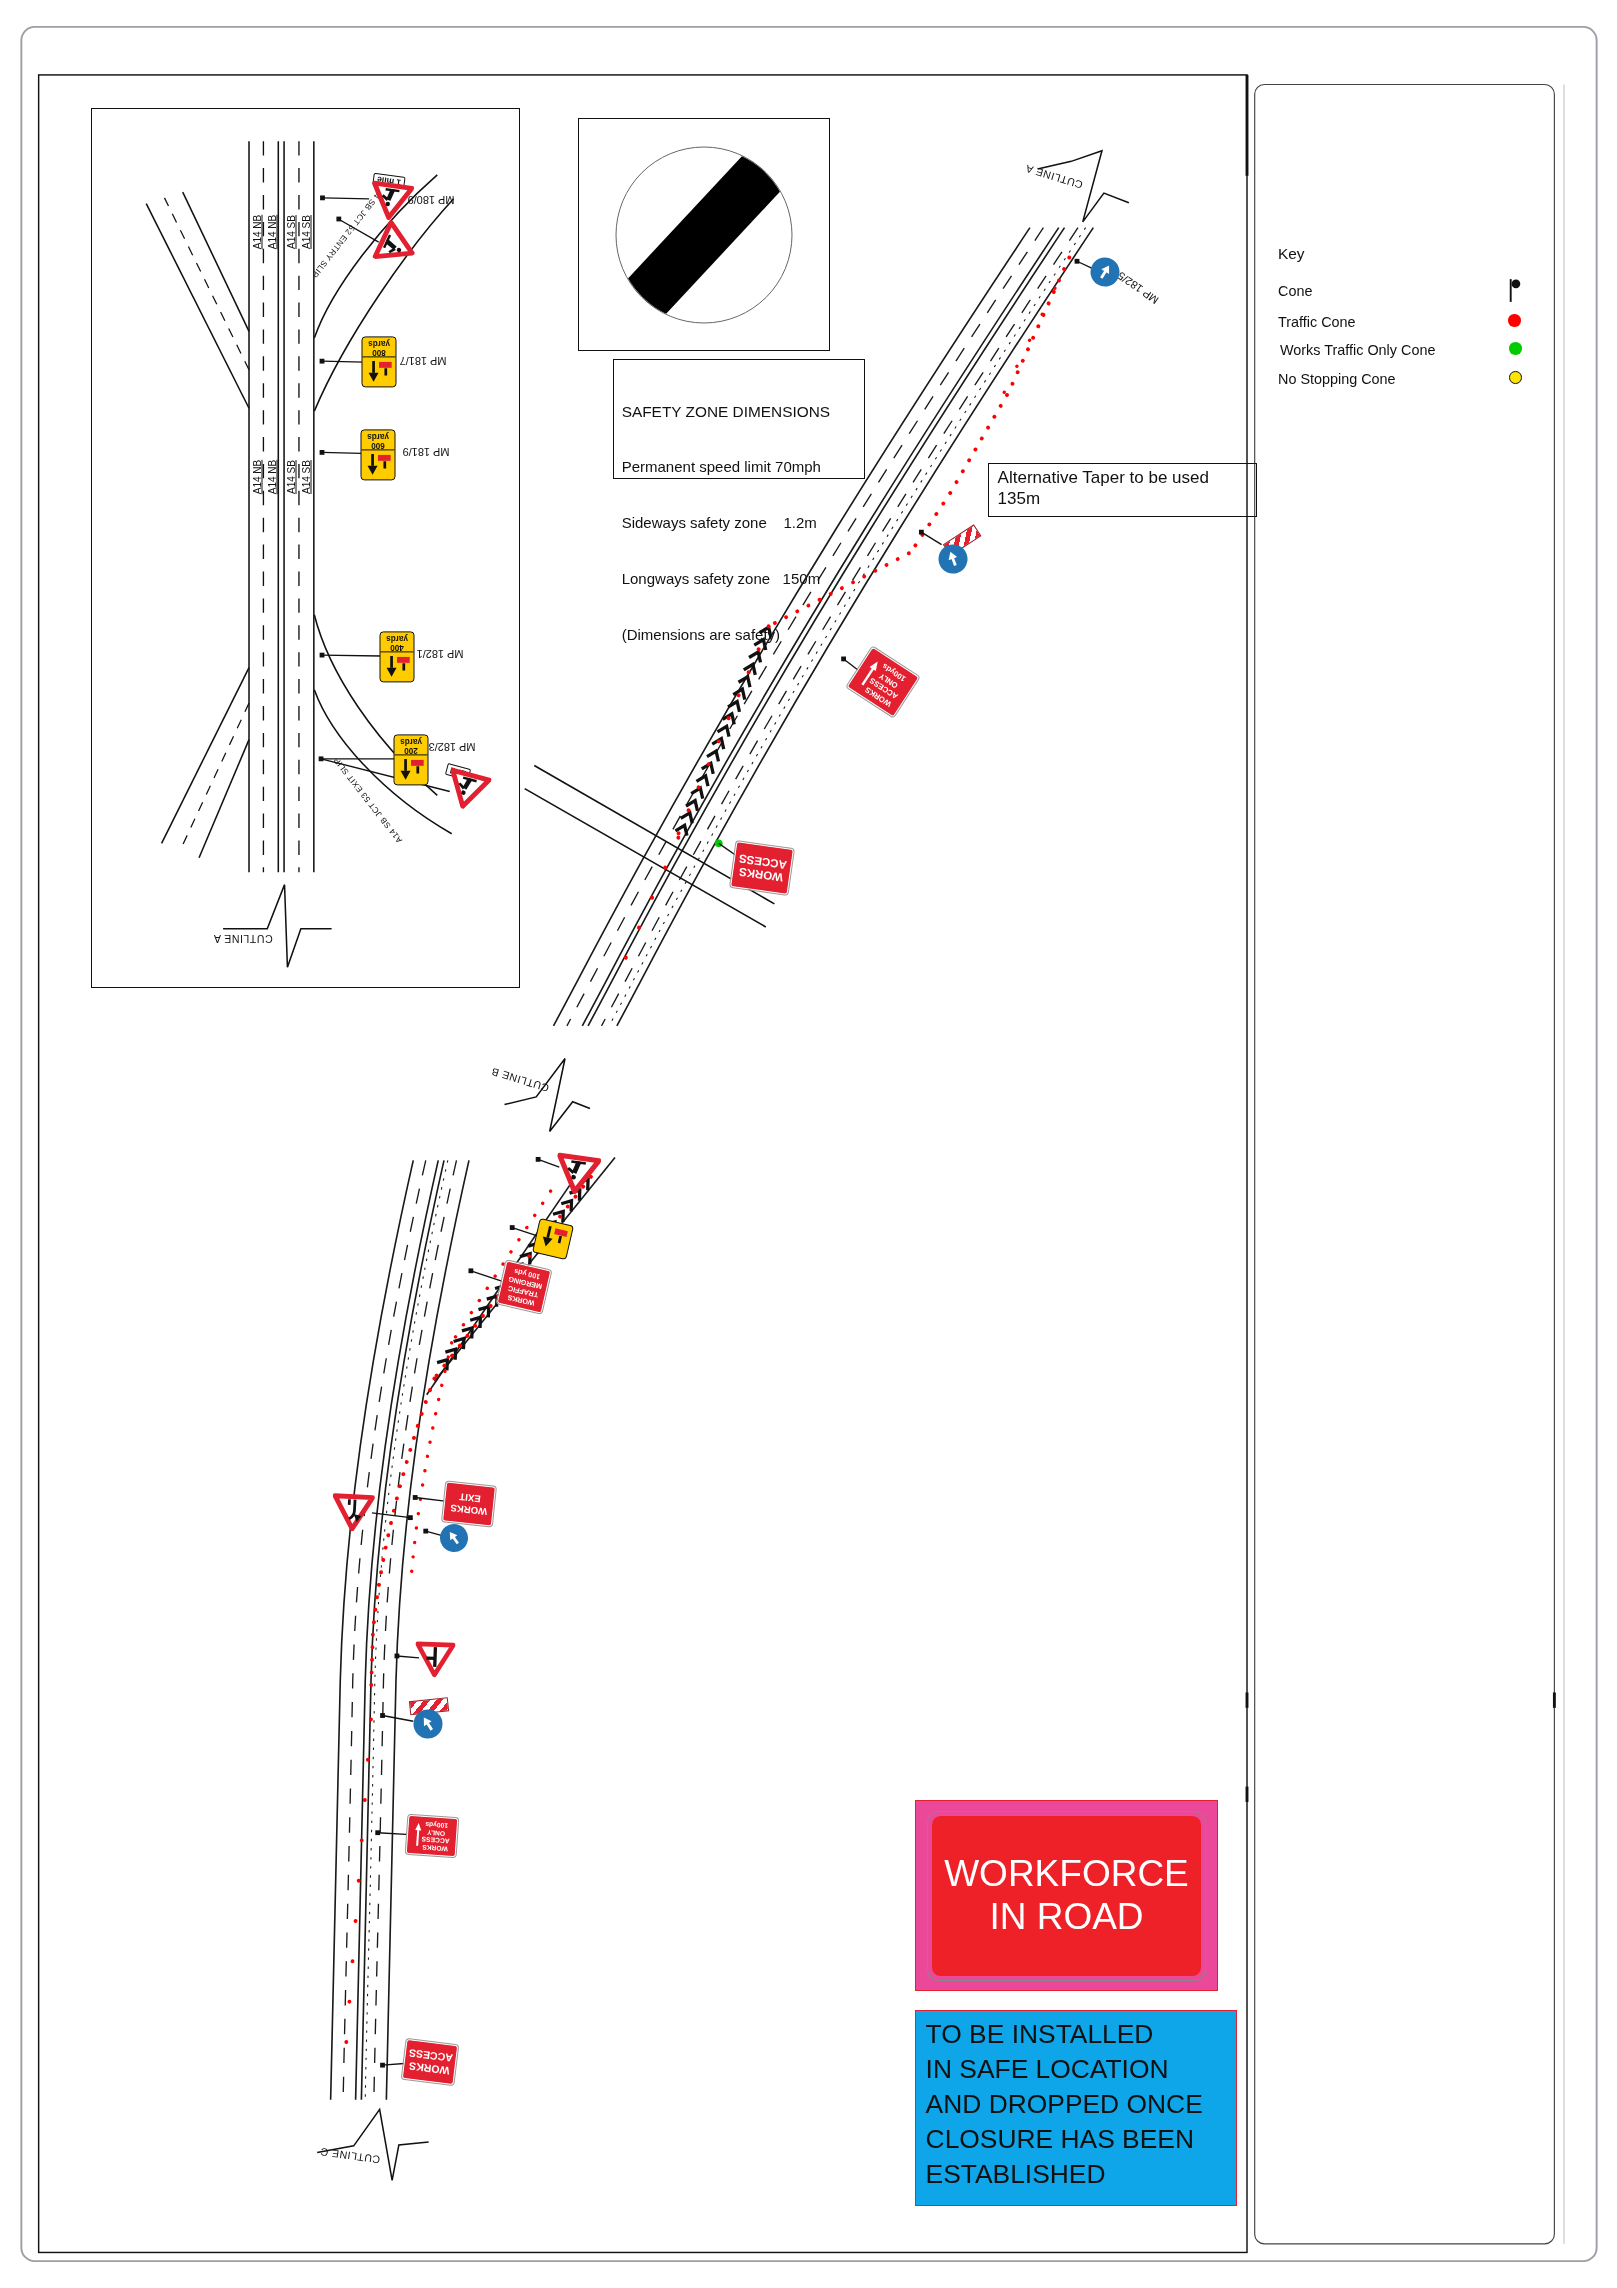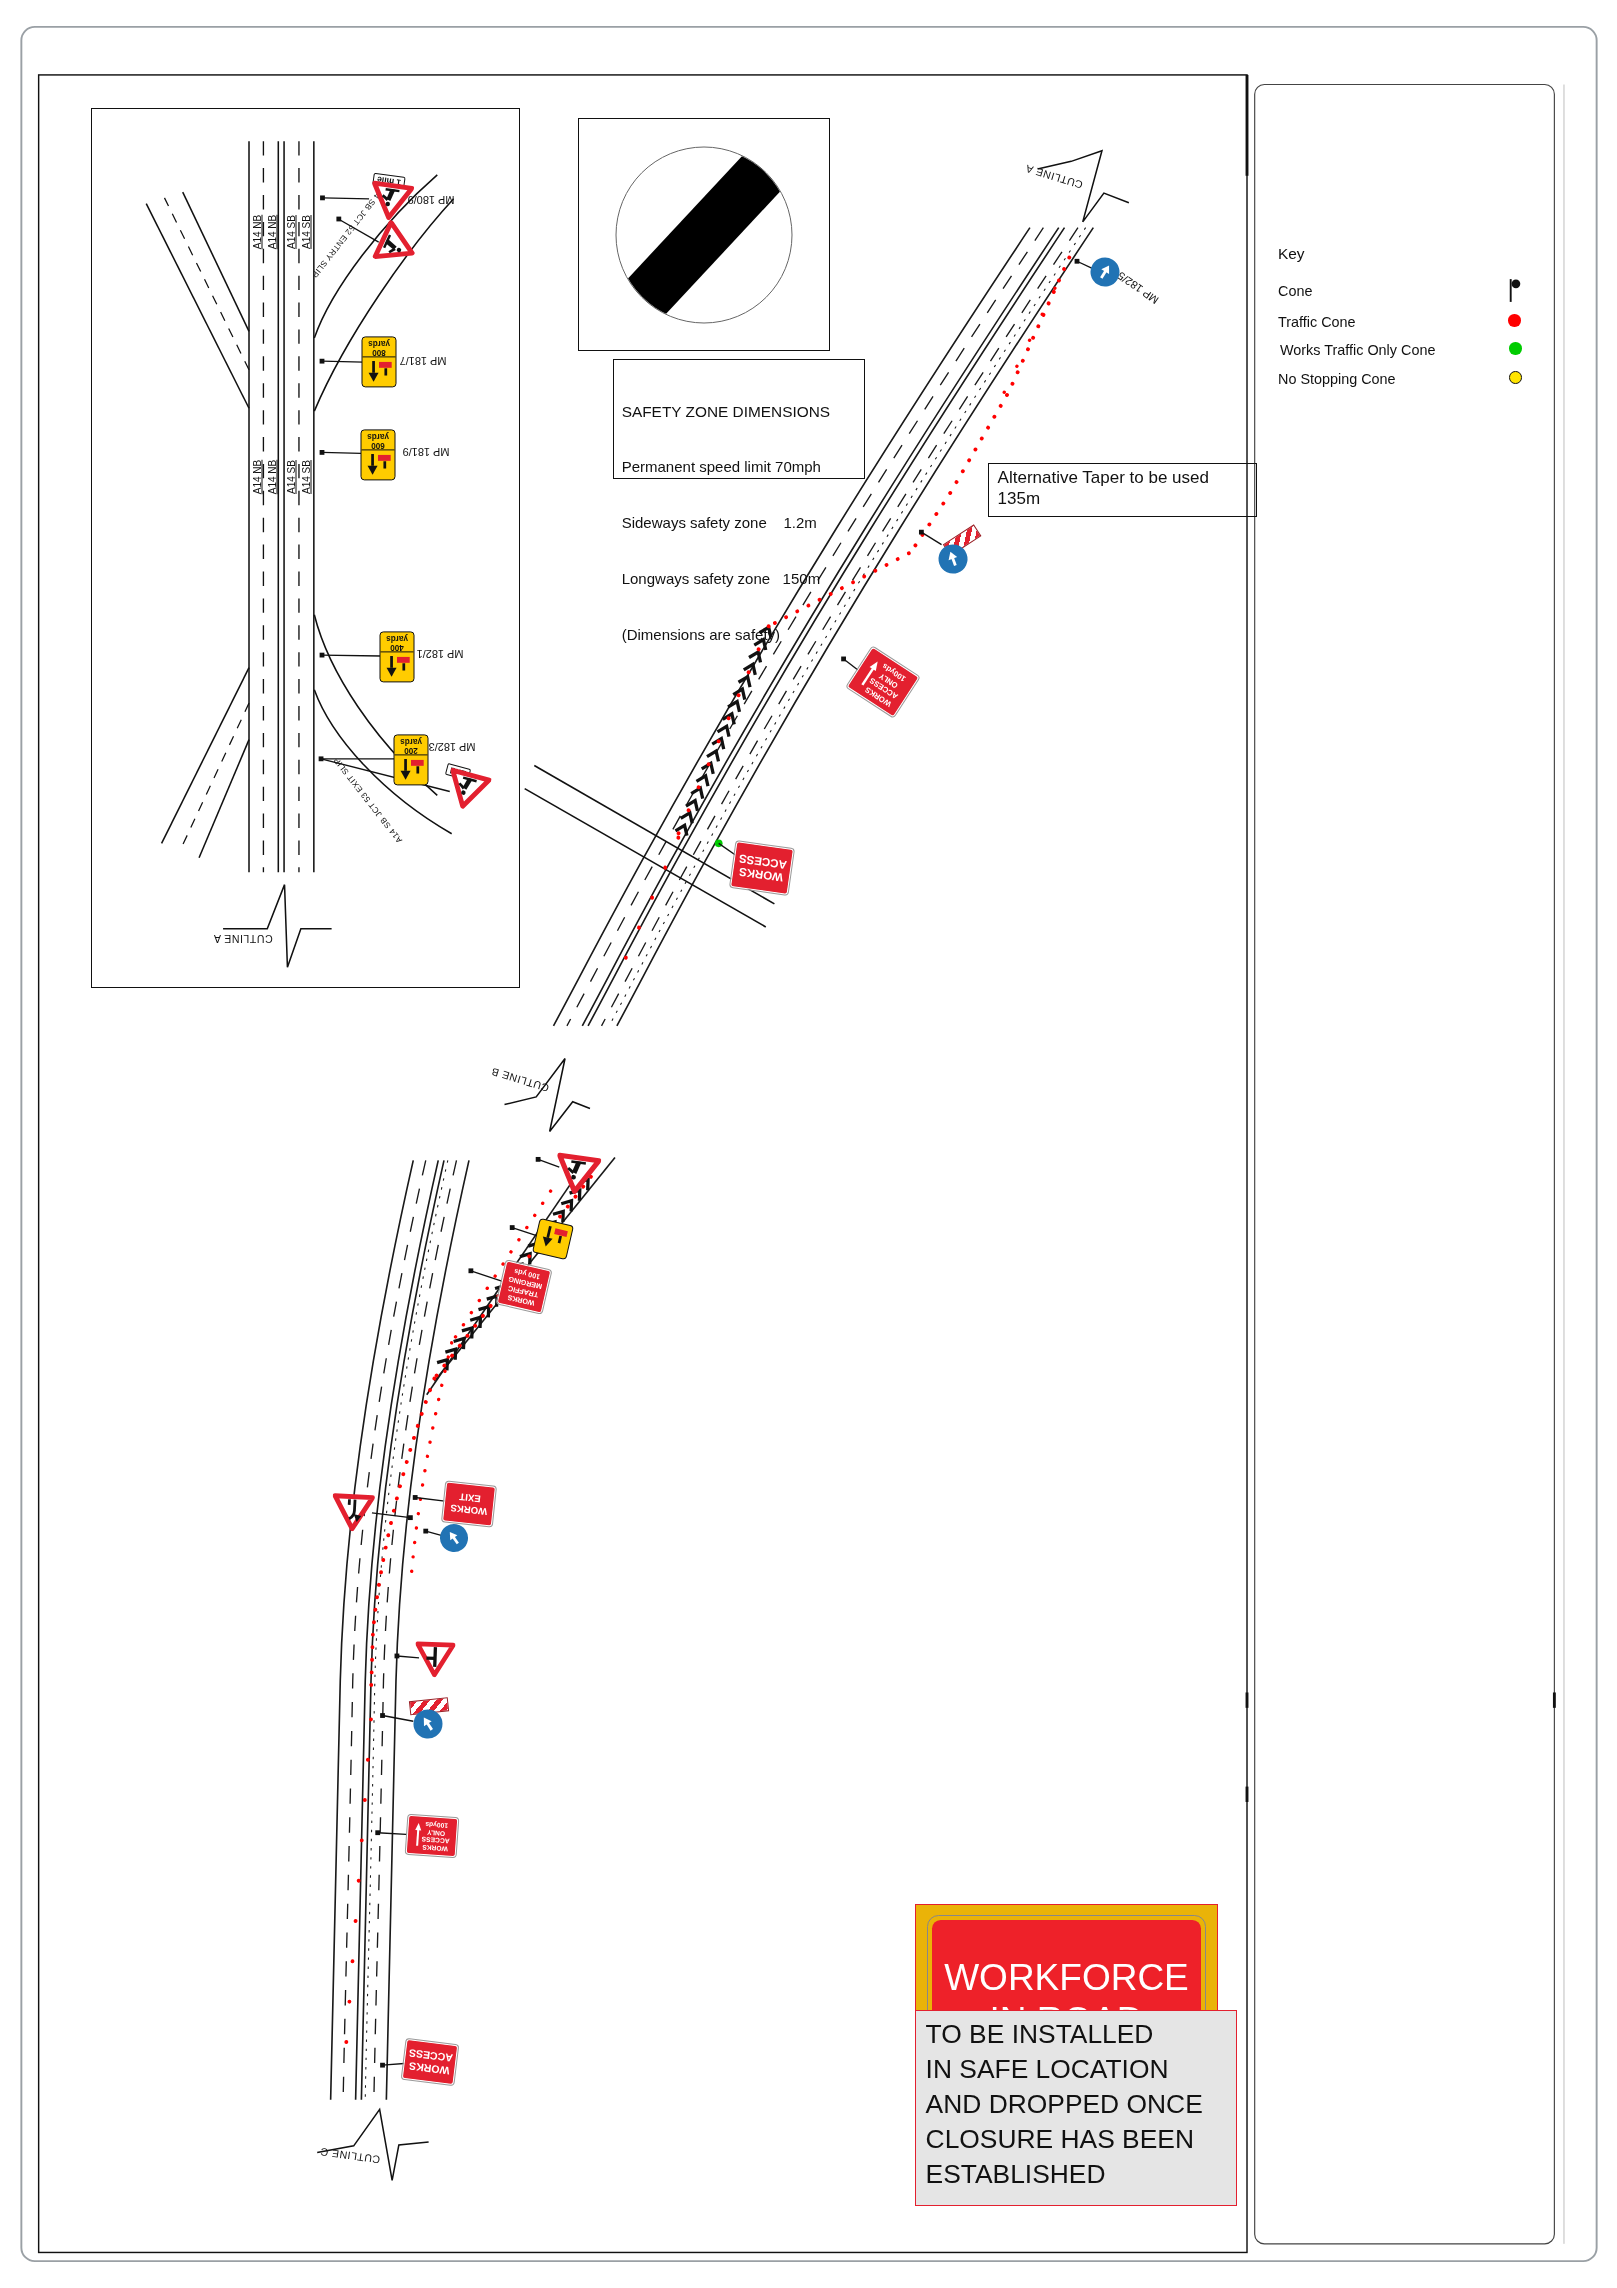--- a/index.html
+++ b/index.html
@@ -28,26 +28,26 @@
   .ys .lbl{border-bottom:1.4px solid #111;text-align:center;font-size:8.2px;font-weight:bold;line-height:1.05;padding:1px 0;}
   .redsign{background:#e3202f;color:#fff;border:1.9px solid #fff;outline:1.4px solid #999;border-radius:2.9px;font-weight:bold;text-align:center;display:flex;align-items:center;justify-content:center;}
   .redsign .ln{line-height:1.12;white-space:nowrap;}
   .bluesign{background:#2173b4;border-radius:50%;display:flex;align-items:center;justify-content:center;}
   .barrier{background:repeating-linear-gradient(135deg,#e3202f 0 4.8px,#fff 4.8px 9.6px);border:1px solid #992026;}
   .dotc{border-radius:50%;width:12.5px;height:12.5px;}
   
   .keyt{font-size:15.4px;}
   .keyi{font-size:14.4px;white-space:nowrap;}
   
-  .wf-outer{left:915px;top:1904px;width:301px;height:189px;border:1.9px solid #e3202f;background:#eab308;}
+  .wf-outer{left:915px;top:1800px;width:301px;height:189px;border:1.9px solid #e3202f;background:#ec4899;}
   .wf-plate{position:absolute;left:10.6px;top:9.6px;right:10.6px;bottom:8.6px;border:1.4px solid #888;border-radius:11.5px;padding:4.8px;}
   .wf-red{height:100%;background:#ee2129;border-radius:8.6px;color:#fff;text-align:center;display:flex;flex-direction:column;justify-content:center;}
   .wf1{font-size:37px;line-height:1.15;}
   .wf3{font-size:49px;line-height:1.2;}
-  .wf-note{left:915px;top:2010px;width:301px;height:182px;border:1.9px solid #e3202f;padding:5.8px 9.6px;font-size:26.4px;line-height:1.33;background:#e5e5e5;}
+  .wf-note{left:915px;top:2010px;width:301px;height:182px;border:1.9px solid #e3202f;padding:5.8px 9.6px;font-size:26.4px;line-height:1.33;background:#0ea5e9;}
 </style>
 </head>
 <body>
 
 <svg class="layer" width="1618" height="2288" viewBox="0 0 1684 2382">
   <defs>
     <path id="r1" d="M1138,237 C1000,445 870,650 742,882 C705,948 672,1012 642,1068"></path>
     <path id="r2" d="M430,1208 C380,1430 358,1600 354,1750 C350,1950 346,2080 344,2186"></path>
     <path id="chev" d="M9,-6.5 L0,0 L9,6.5" fill="none" stroke="#111" stroke-width="3.4"></path>
   </defs>

